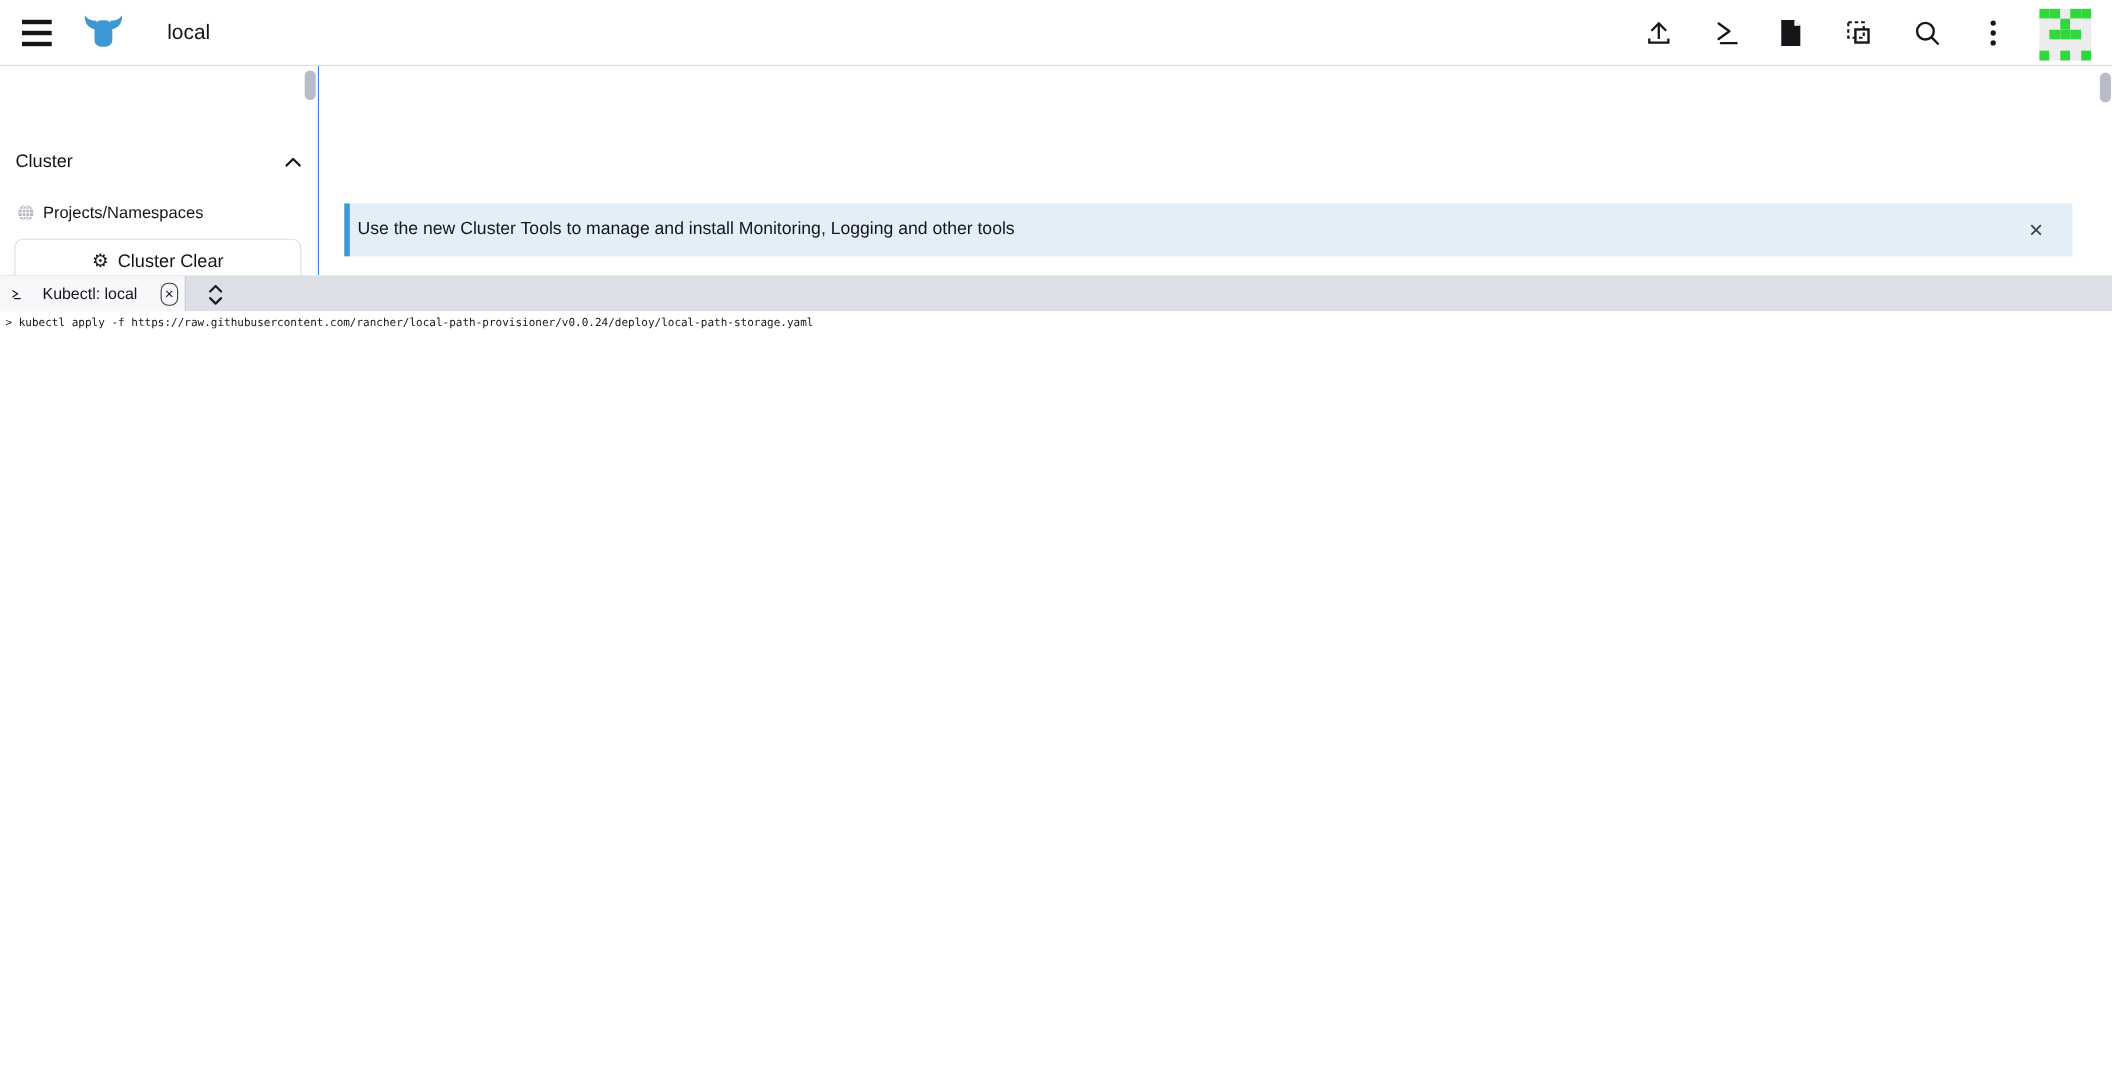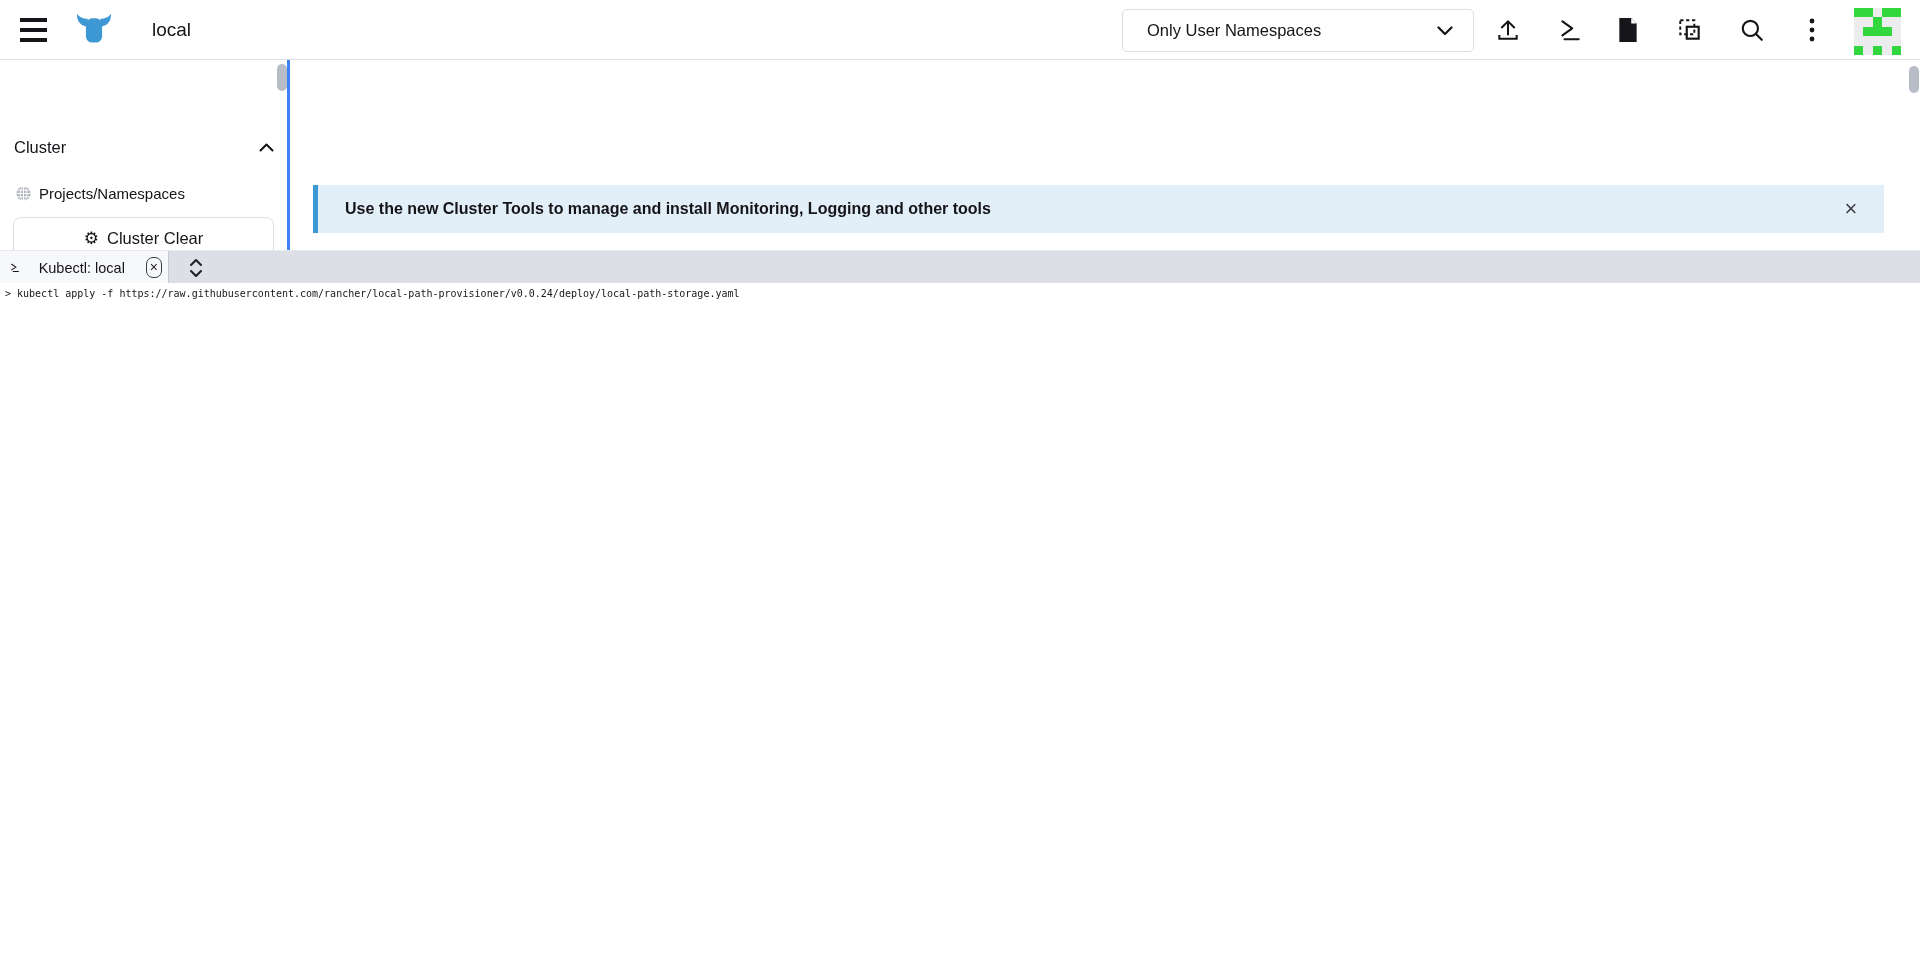--- a/index.html
+++ b/index.html
@@ -21,40 +21,40 @@
     padding:0 20px 0 24px; cursor:pointer; }
   #ns-filter .lbl { font-size:16.5px; flex:1; }
   .icon-btn { position:absolute; top:12px; width:36px; height:36px; background:none; border:none;
     display:flex; align-items:center; justify-content:center; cursor:pointer; }
   .icon-btn svg { display:block; }
   #avatar { position:absolute; left:1854px; top:8px; width:47px; height:47px;
     display:grid; grid-template-columns:repeat(5,1fr); grid-template-rows:repeat(5,1fr); cursor:pointer; }
 
   
   #sidebar { position:absolute; left:0; top:60px; width:290px; height:190px;
-    background:#fff; border-right:3px solid #3b82f6; }
+    background:#fff; border-right:1px solid #3b82f6; }
   #sidebar-header { position:absolute; left:14px; top:74px; width:260px; height:26px;
     display:flex; align-items:center; justify-content:space-between; cursor:pointer; }
   #sidebar-header .lbl { font-size:16.5px; }
   .side-thumb { position:absolute; background:#b8bcc6; border-radius:5px; cursor:pointer; }
   #nav-item-projects { position:absolute; left:16px; top:120px; width:250px; height:26px;
     display:flex; align-items:center; gap:8px; cursor:pointer; }
   #nav-item-projects .lbl { font-size:15px; }
   #cluster-tools-btn { position:absolute; left:13px; top:157px; width:261px; height:43px;
     border:1px solid #dcdee7; border-radius:8px; background:#fff; display:flex; align-items:center;
     justify-content:center; gap:8px; font-size:16.5px; color:#141419; cursor:pointer; }
   #cluster-tools-btn .gear { font-family:"DejaVu Sans", sans-serif; font-size:17px; line-height:1; }
   #version { position:absolute; left:12px; top:212px; font-size:16.5px; color:#b2b2bd; }
 
   #main { position:absolute; left:291px; top:60px; width:1617px; height:190px; background:#fff; }
   #page-title { position:absolute; left:22px; top:26px; font-size:29px; font-weight:500;
     letter-spacing:0.2px; }
   #banner { position:absolute; left:22px; top:125px; width:1571px; height:48px;
     background:#e3eff8; border-left:5px solid var(--accent); display:flex; align-items:center; }
-  #banner .txt { padding-left:27px; font-size:16px;font-weight:bold; }
+  #banner .txt { padding-left:7px; font-size:16px; }
   #banner-close { position:absolute; right:18px; top:9px; width:30px; height:30px; border:none;
     background:none; font-size:22px; color:#3f3f47; cursor:pointer; line-height:30px; }
   #main-scroll-thumb { left:1909px; top:66px; width:10px; height:27px; }
   #side-scroll-thumb { left:277px; top:64px; width:10px; height:27px; }
 
   
   #tabbar { position:absolute; left:0; top:250px; width:1920px; height:33px;
     background:#dce0e6; border-top:1px solid #e6e8ec; }
   #shell-tab { position:absolute; left:0; top:0; width:169px; height:33px; background:#f7f8fa;
     border-right:1px solid #c4c8d0; display:flex; align-items:center; padding:0 6px 0 10px; cursor:pointer;gap:12px; }
@@ -87,26 +87,20 @@
     </button>
 
     <svg id="logo" viewBox="0 0 40 40">
       <path d="M1 2 C1 11 5.5 16 13 16 L13 7.5 C7.5 7.5 4 6 1 2 Z" fill="#3d98d3"></path>
       <path d="M39 2 C39 11 34.5 16 27 16 L27 7.5 C32.5 7.5 36 6 39 2 Z" fill="#3d98d3"></path>
       <rect x="11" y="7" width="18" height="27" rx="7" fill="#3d98d3"></rect>
     </svg>
 
     <div id="cluster-name">local</div>
 
-    <div id="ns-filter">
-      <span class="lbl">Only User Namespaces</span>
-      <svg width="16" height="10" viewBox="0 0 16 10">
-        <polyline points="1.5,1.5 8,8 14.5,1.5" fill="none" stroke="#141419" stroke-width="2.2" stroke-linecap="round" stroke-linejoin="round"></polyline>
-      </svg>
-    </div>
 
     <button class="icon-btn" style="left:1490px;">
       <svg width="26" height="26" viewBox="0 0 24 24">
         <g fill="none" stroke="#16161a" stroke-width="1.9" stroke-linecap="square">
           <line x1="12" y1="5" x2="12" y2="16"></line>
           <polyline points="6.5,9.5 12,4 17.5,9.5"></polyline>
           <polyline points="4,17.5 4,20 20,20 20,17.5"></polyline>
         </g>
       </svg>
     </button>

